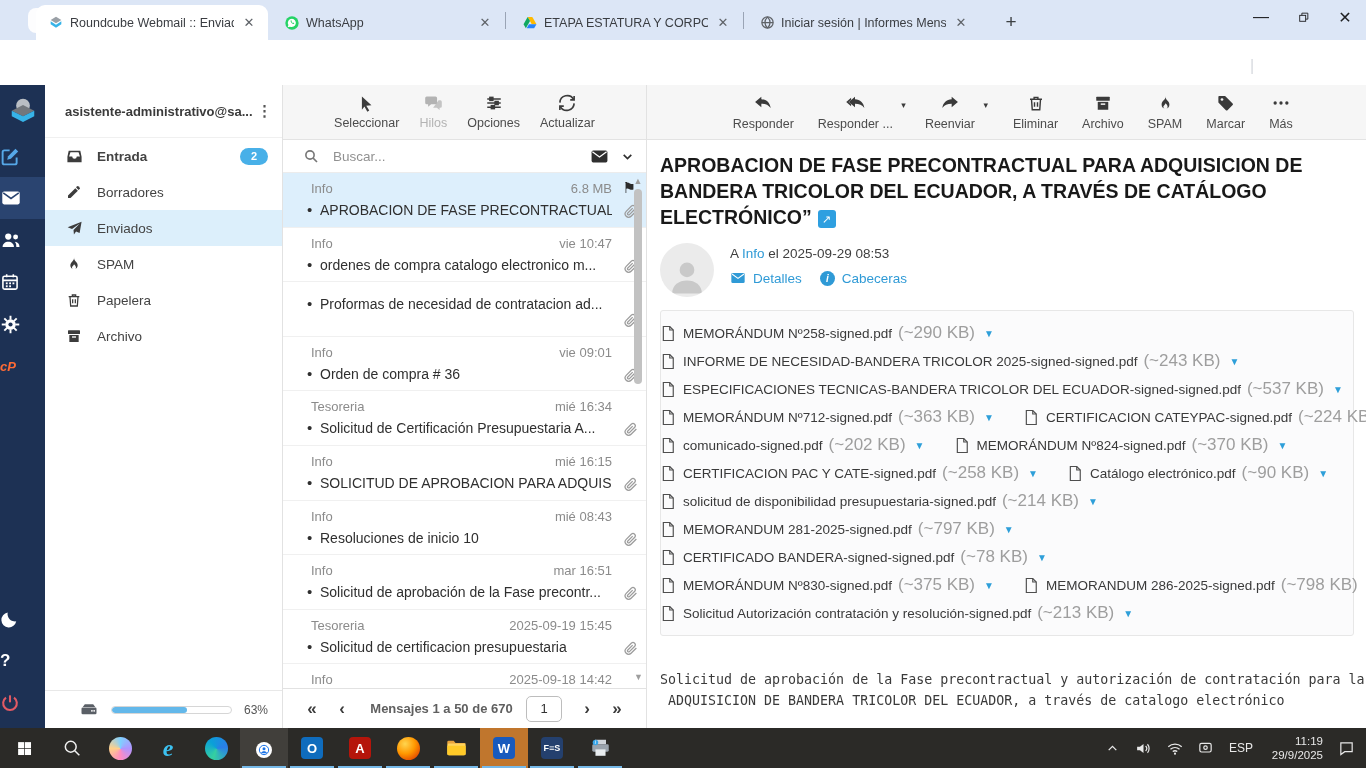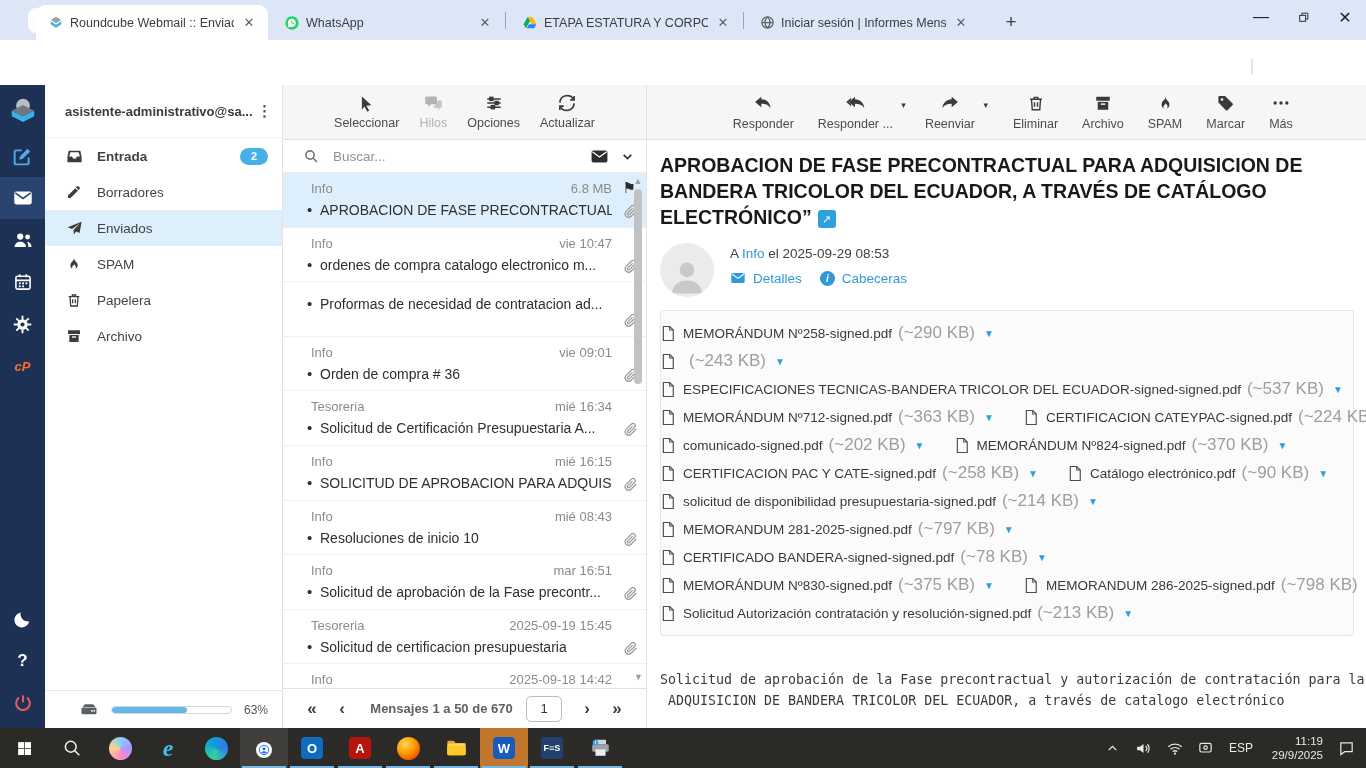--- a/index.html
+++ b/index.html
@@ -30,21 +30,21 @@
   .navico{position:absolute;top:51px;color:#454a4f;}
   .urlpill{position:absolute;left:128px;top:47px;width:1022px;height:32px;border-radius:16px;
     background:#eef1f8;display:flex;align-items:center;padding:0 14px;}
   .urltext{font-size:13.5px;color:#202124;margin-left:10px;white-space:nowrap;overflow:hidden;}
 
   
   .app{position:absolute;left:0;top:85px;width:1366px;height:643px;display:flex;background:#fff;}
 
   
   .rail{width:45px;height:100%;background:#1d3154;position:relative;flex:none;}
-  .rail-item{width:45px;height:42px;display:flex;align-items:center;justify-content:center;}
+  .rail-item{width:45px;height:42px;display:flex;align-items:center;justify-content:flex-start;}
   .rail-item.active{background:#2a4470;}
   .rail-logo{width:45px;height:50px;display:flex;align-items:center;justify-content:center;}
   .rail-bottom{position:absolute;left:0;bottom:4px;width:45px;display:flex;flex-direction:column;}
   .cp-text{color:#ff6b35;font-weight:bold;font-style:italic;font-size:13px;}
   .help-q{color:#fff;font-weight:bold;font-size:17px;}
 
   
   .folders{width:238px;height:100%;background:#fff;border-right:1px solid #e2e2e2;position:relative;flex:none;}
   .acct{height:53px;display:flex;align-items:center;padding:0 10px 0 20px;border-bottom:1px solid #f0f0f0;}
   .acct-name{flex:1;font-size:13px;font-weight:bold;color:#3b3b3b;white-space:nowrap;overflow:hidden;}
@@ -792,20 +792,21 @@
             </div>
 
             <div class="att-row single">
               <span class="att att-a">
                 <span class="ico">
                   <svg width="14" height="17" viewBox="0 0 24 28" fill="none" stroke="currentColor" stroke-width="2">
                     <path d="M4 2h11l6 6v18H4z"></path>
                     <path d="M15 2v6h6"></path>
                   </svg>
                 </span>
+                <span class="att-name">INFORME DE NECESIDAD-BANDERA TRICOLOR 2025-signed-signed.pdf</span>
                 <span class="att-size">(~243 KB)</span>
                 <span class="att-caret">▼</span>
               </span>
 
             </div>
 
             <div class="att-row single">
               <span class="att att-a">
                 <span class="ico">
                   <svg width="14" height="17" viewBox="0 0 24 28" fill="none" stroke="currentColor" stroke-width="2">

